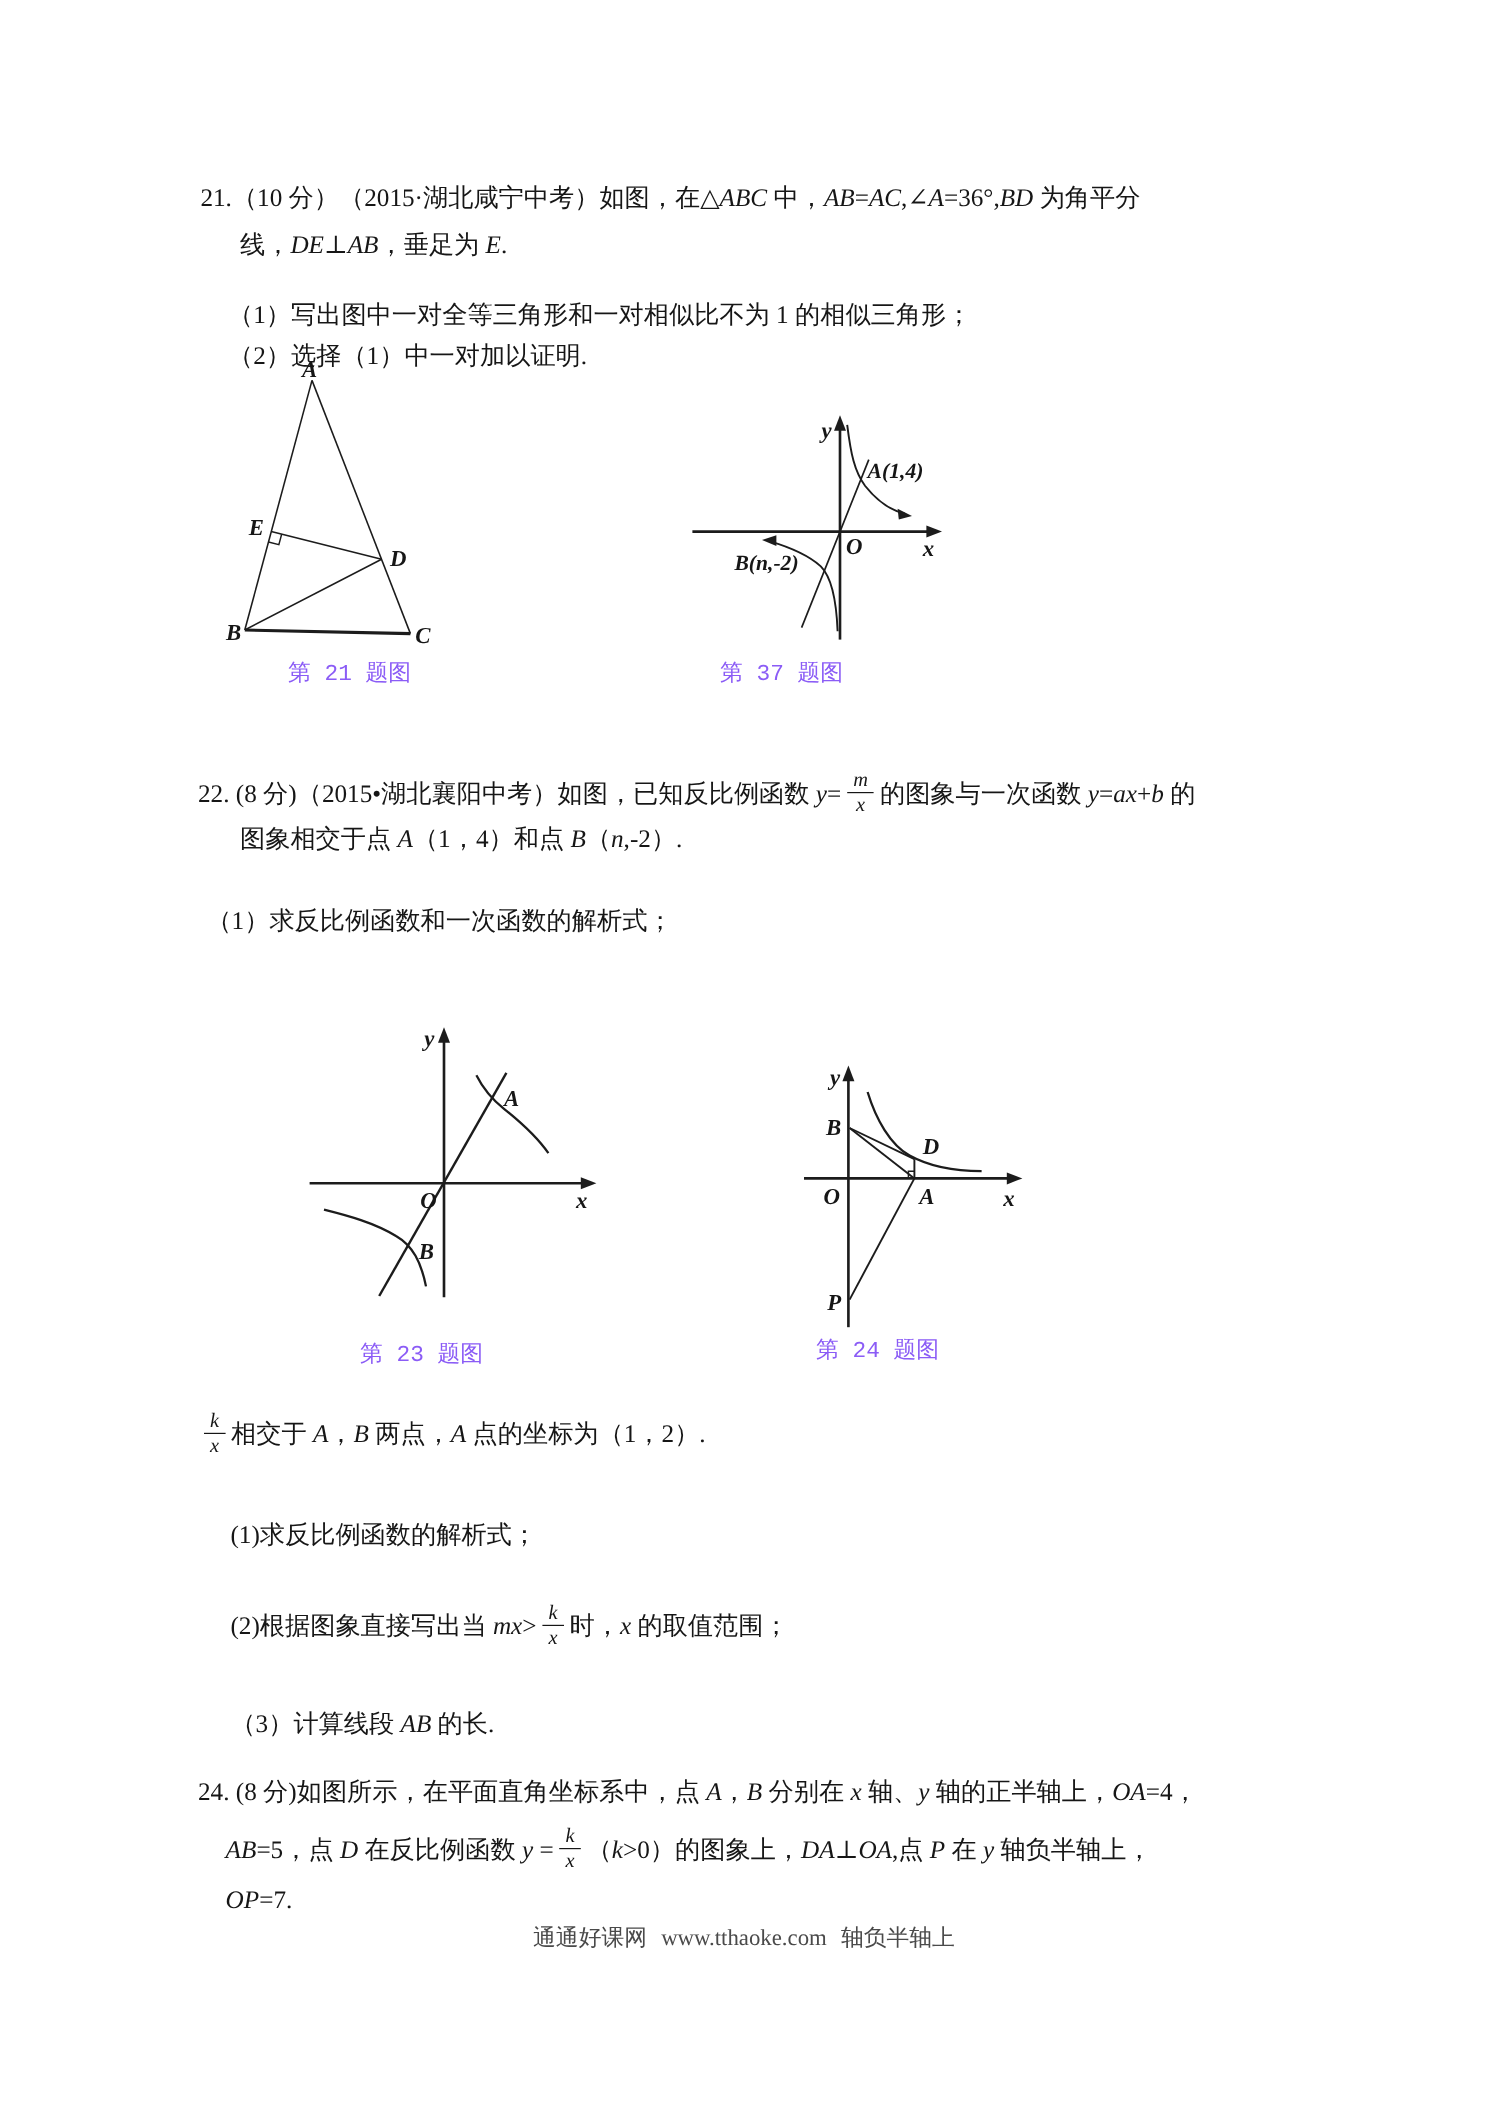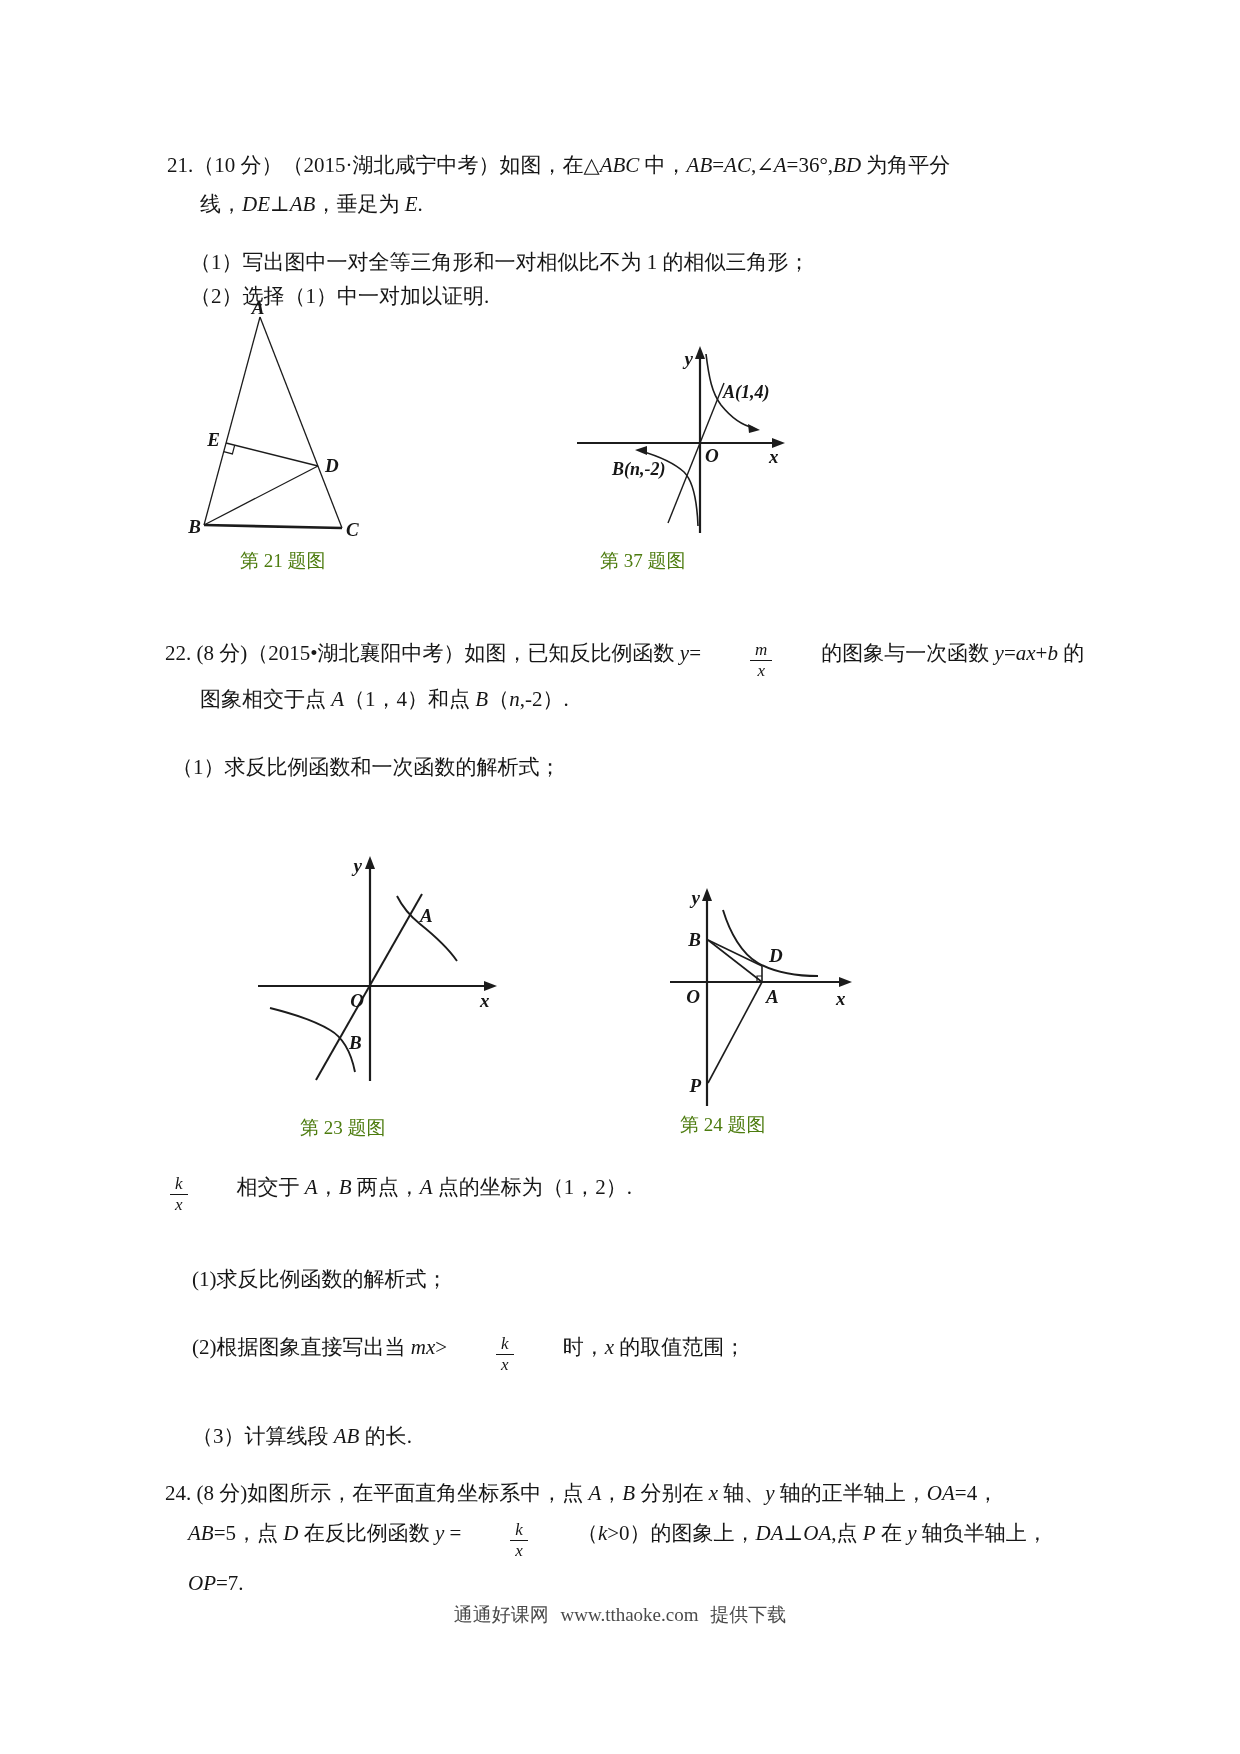--- a/index.html
+++ b/index.html
@@ -2,28 +2,28 @@
 <html><head>
 <meta charset="utf-8">
 <style>
   html,body{margin:0;padding:0;background:#ffffff;}
   .page{
     position:relative;width:1240px;height:1754px;background:#ffffff;
     font-family:"Liberation Serif","DejaVu Serif",serif;
     color:#161616;overflow:hidden;
   }
   .tl{position:absolute;font-size:21px;white-space:nowrap;line-height:1.25;}
-  .fline{display:flex;align-items:flex-start;gap:44px;}
+  .fline{display:flex;align-items:center;}
   .frac{
     display:inline-flex;flex-direction:column;align-items:center;
     font-style:italic;font-size:17px;line-height:1.2;margin:0 5px;
   }
   .frac .num{border-bottom:1.4px solid #161616;padding:0 5px;}
   .frac .den{padding:0 2px;}
-  .cap{position:absolute;font-size:19px;white-space:nowrap;color:#4d7c0f;}
+  .cap{position:absolute;font-size:19px;white-space:nowrap;color:#8b5cf6;font-family:Liberation Mono, monospace;}
   .fig{position:absolute;}
   .fig svg{display:block;overflow:visible;}
   .fig text{
     font-family:"Liberation Serif","DejaVu Serif",serif;
     font-size:19px;font-style:italic;font-weight:bold;fill:#161616;
   }
   .fig text.small{font-size:18px;}
   .stroke{stroke:#1c1c1c;fill:none;}
   .filled{fill:#1c1c1c;stroke:none;}
   .footer{
@@ -153,15 +153,15 @@
   <div class="tl fline" style="left:188px;top:1520px">
     <span><i>AB</i>=5，点 <i>D</i> 在反比例函数 <i>y</i> =</span>
     <span class="frac">
       <span class="num">k</span>
       <span class="den">x</span>
     </span>
     <span>（<i>k</i>&gt;0）的图象上，<i>DA</i>⊥<i>OA</i>,点 <i>P</i> 在 <i>y</i> 轴负半轴上，</span>
   </div>
   <div class="tl" style="left:188px;top:1570px"><i>OP</i>=7.</div>
 
-  <div class="footer">通通好课网 www.tthaoke.com 提供下载</div>
+  <div class="footer">通通好课网 www.tthaoke.com 轴负半轴上</div>
 
 </div>
 
 </body></html>

